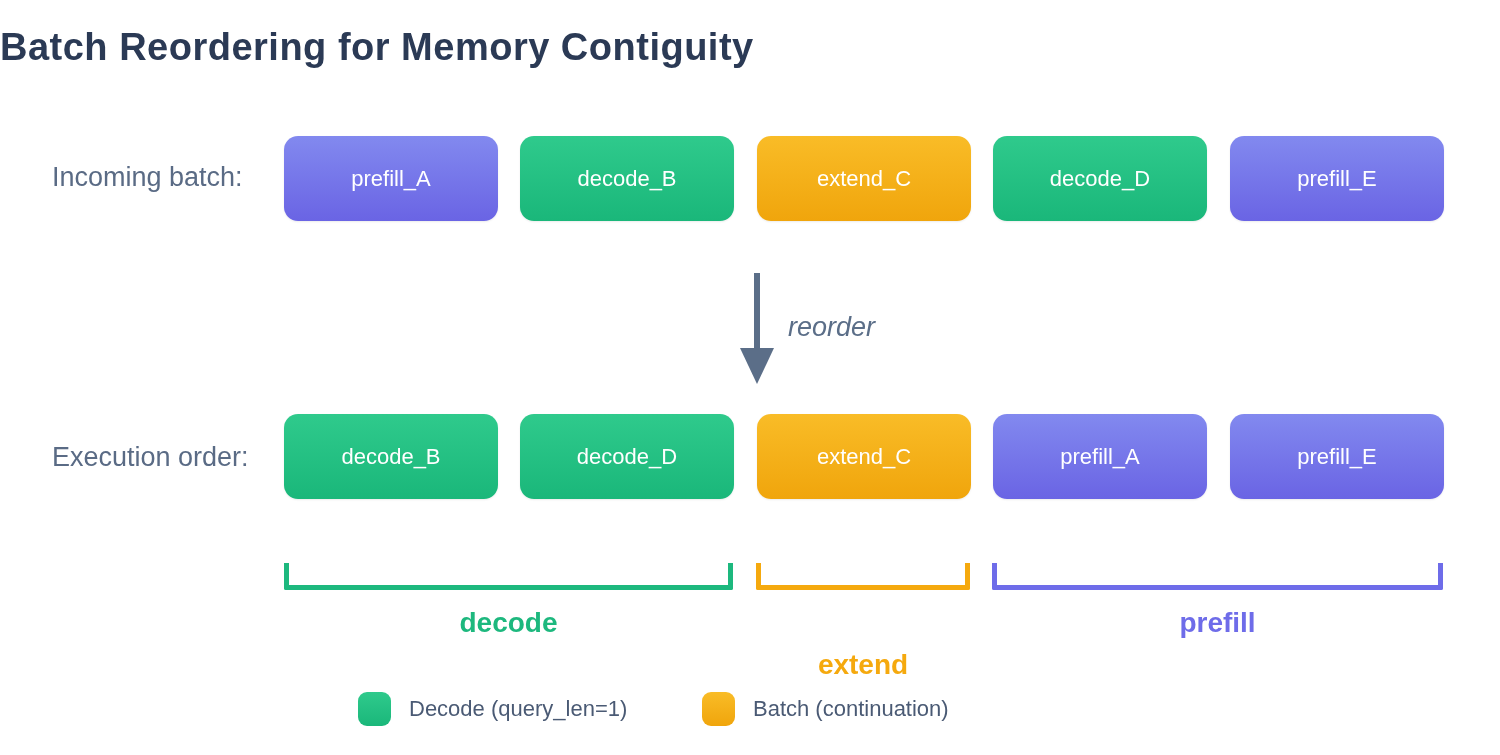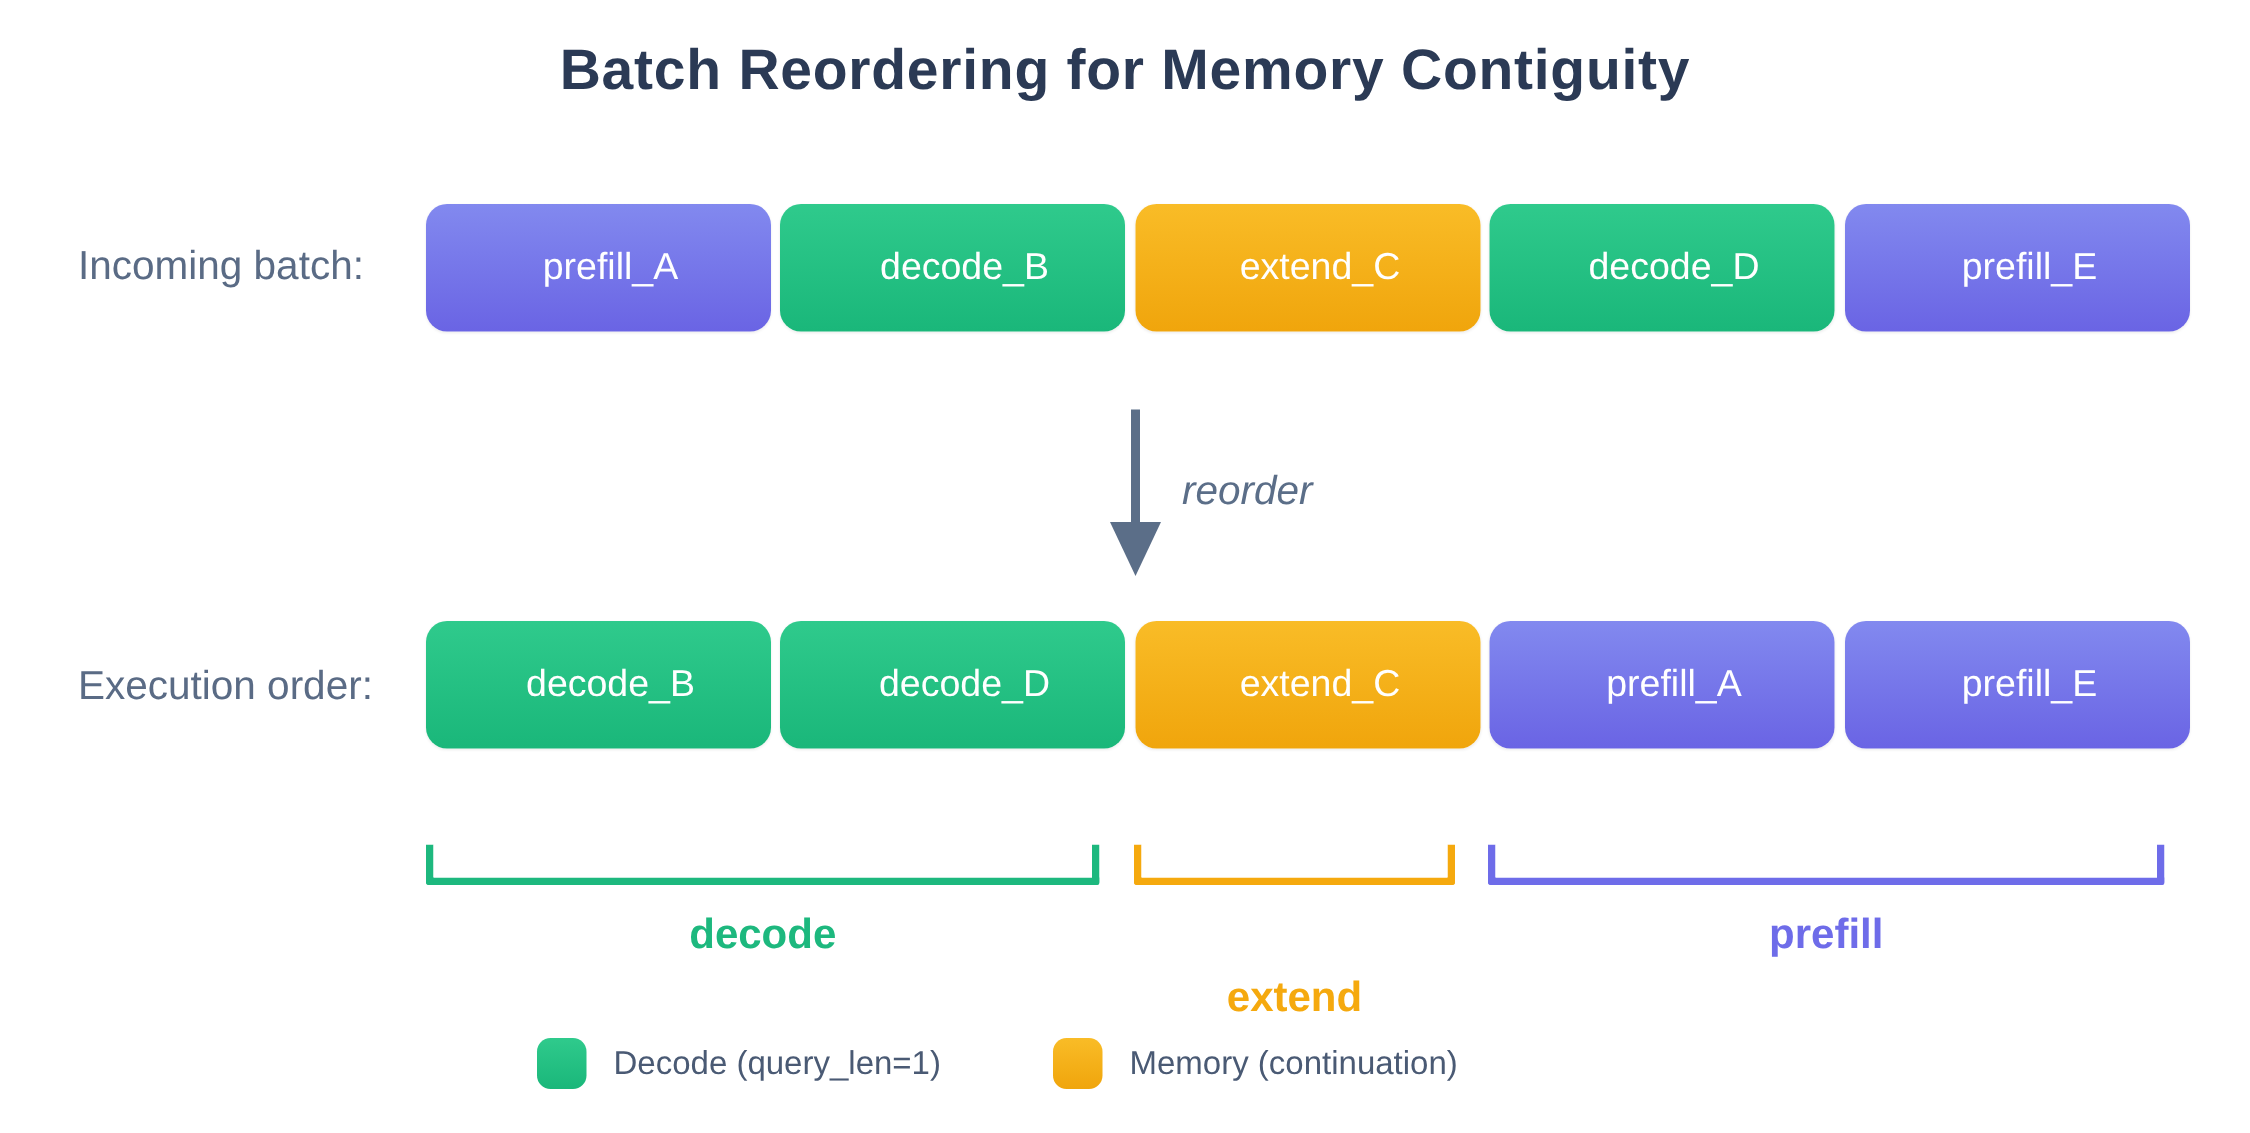--- a/index.html
+++ b/index.html
@@ -7,21 +7,21 @@
     position: relative;
     width: 1500px;
     height: 755px;
     background: #ffffff;
     font-family: "Liberation Sans", "DejaVu Sans", sans-serif;
     overflow: hidden;
   }
   .title {
     position: absolute;
     top: 26px; left: 0; width: 100%;
-    text-align: center;
+    text-align: left;
     font-size: 38px;
     font-weight: 700;
     color: #2b3a55;
     letter-spacing: 0.5px;
   }
   .row-label {
     position: absolute;
     left: 52px;
     font-size: 27px;
     color: #5a6b85;
@@ -31,23 +31,22 @@
 
   .box {
     position: absolute;
     width: 214px;
     height: 85px;
     border-radius: 14px;
     display: flex;
     align-items: center;
     justify-content: center;
     color: #ffffff;
-    font-size: 25px;
+    font-size: 22px;
     box-shadow: 0 1px 2px rgba(0,0,0,0.08);
-    padding-left: 16px;
   }
   .box.prefill { background: linear-gradient(180deg, #8289ef 0%, #6a64e4 100%); }
   .box.decode  { background: linear-gradient(180deg, #2fca8c 0%, #1ab77a 100%); }
   .box.extend  { background: linear-gradient(180deg, #f9bc27 0%, #f0a50c 100%); }
 
   .r1 { top: 136px; }
   .r2 { top: 414px; }
   .c1 { left: 284px; }
   .c2 { left: 520px; }
   .c3 { left: 757px; text-align: center; }
@@ -175,16 +174,16 @@
   <div class="bracket-label green">decode</div>
   <div class="bracket-label orange">extend</div>
   <div class="bracket-label purple">prefill</div>
 
   <div class="legend-item g1">
     <div class="swatch green"></div>
     <div class="legend-text">Decode (query_len=1)</div>
   </div>
   <div class="legend-item g2">
     <div class="swatch orange"></div>
-    <div class="legend-text">Memory (continuation)</div>
+    <div class="legend-text">Batch (continuation)</div>
   </div>
 
 </div>
 
 </body></html>

